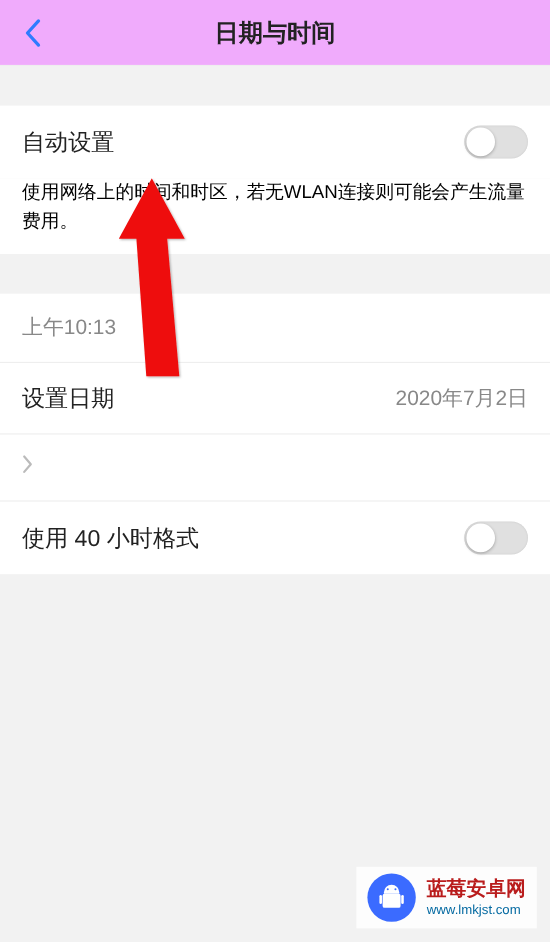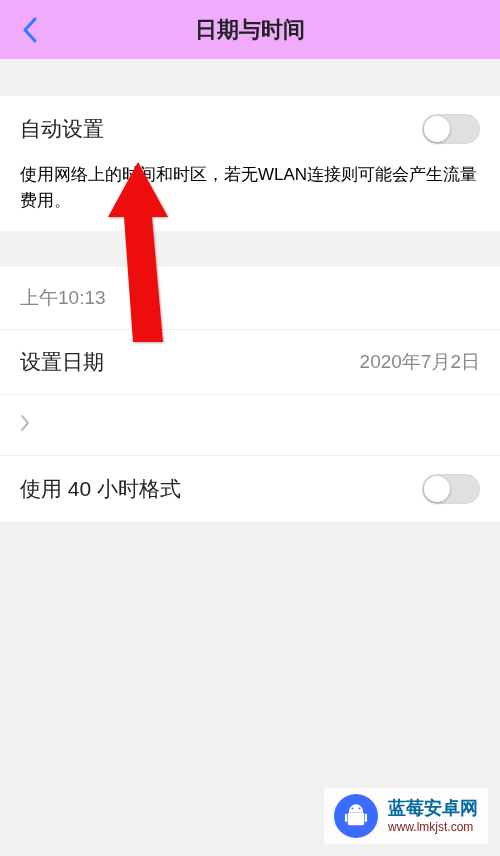--- a/index.html
+++ b/index.html
@@ -100,22 +100,22 @@
     height: 44px;
     border-radius: 50%;
     background: #3b6bff;
     display: flex;
     align-items: center;
     justify-content: center;
     position: relative;
   }
   .watermark .logo svg { width: 28px; height: 28px; }
   .watermark .txt { display: flex; flex-direction: column; line-height: 1.2; }
-  .watermark .t1 { font-size: 18px; font-weight: 600; color: #0369a1; }
-  .watermark .t2 { font-size: 12px; color: #7f1d1d; }
+  .watermark .t1 { font-size: 18px; font-weight: 600; color: #b91c1c; }
+  .watermark .t2 { font-size: 12px; color: #0369a1; }
 </style>
 </head>
 <body>
 
 <div class="header">
   <div class="back-btn">
     <svg viewBox="0 0 16 28">
       <polyline points="13,3 3,14 13,25" fill="none" stroke="#2f7bff" stroke-width="3" stroke-linecap="round" stroke-linejoin="round"></polyline>
     </svg>
   </div>

